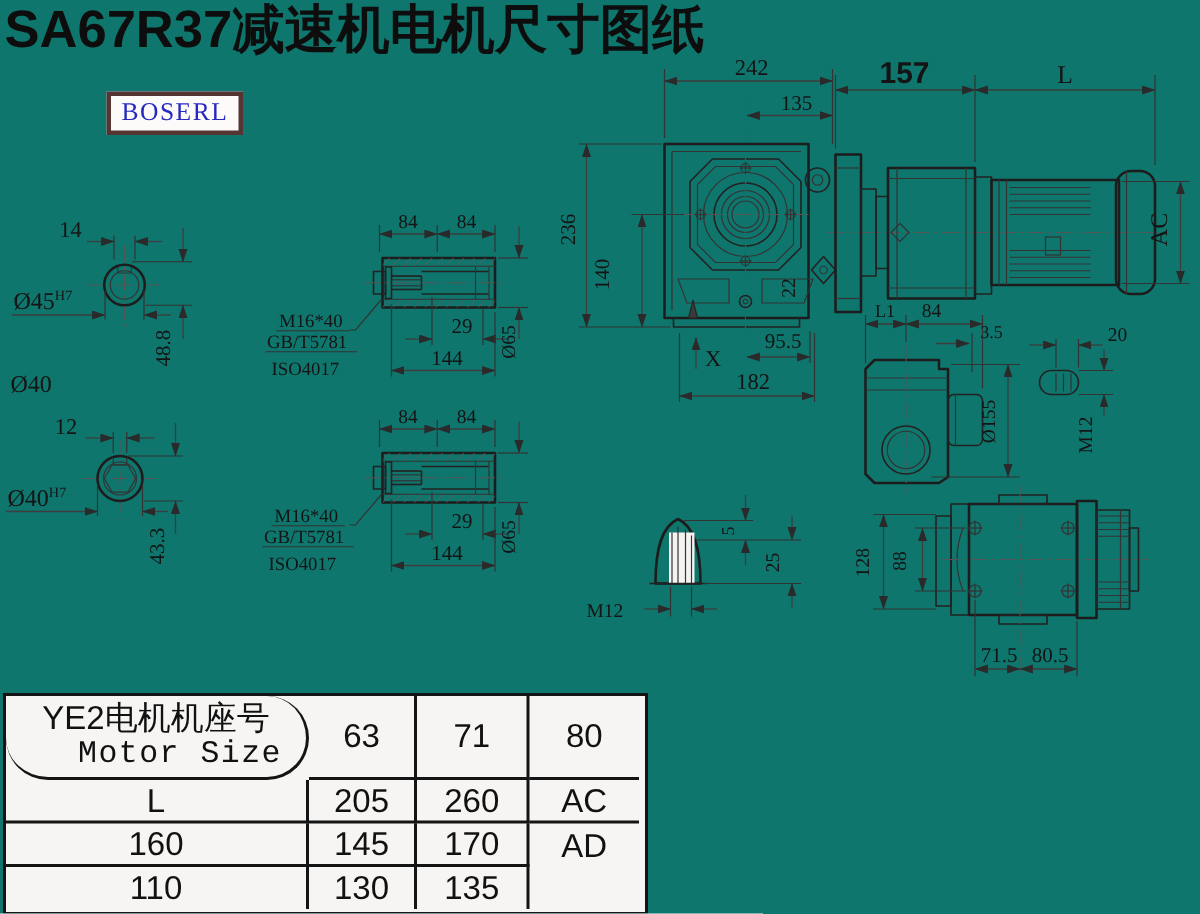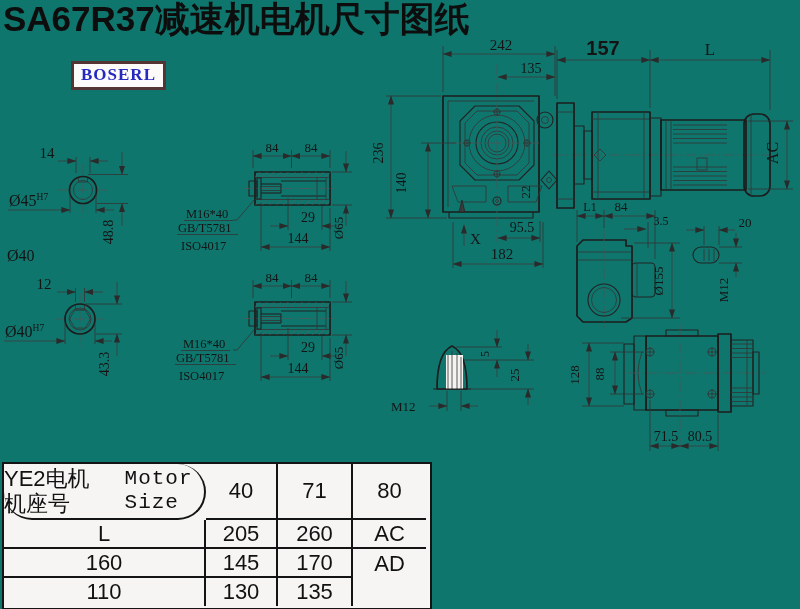--- a/index.html
+++ b/index.html
@@ -1,40 +1,40 @@
 <!DOCTYPE html>
 <html><head>
 <meta charset="utf-8">
 <style>
   html,body{margin:0;padding:0;background:#e8e8e6;}
   #stage{position:relative;width:800px;height:609px;background:#0f766e;overflow:hidden;
          font-family:"Liberation Sans", sans-serif;}
   #title{position:absolute;left:3px;top:-4px;font-size:35px;font-weight:800;color:#0d0d0d;
          letter-spacing:0px;white-space:nowrap;}
   #logo{position:absolute;left:71px;top:61px;border:3px solid #553434;background:#fcfbfa;
-        color:#2629c0;font-family:"Liberation Serif",serif;font-weight:bold;font-size:17px;
+        color:#2629c0;font-family:"Liberation Serif",serif;font-weight:normal;font-size:17px;
         padding:1px 7px 2px 7px;letter-spacing:1px;}
   svg{position:absolute;left:0;top:0;}
   svg text{font-family:"Liberation Serif",serif;fill:#141414;}
   .ol{fill:none;stroke:#1c1c1c;stroke-width:1.7;stroke-linejoin:round;}
   .ml{fill:none;stroke:#222;stroke-width:1.1;stroke-linejoin:round;}
   .tl{fill:none;stroke:#333;stroke-width:.8;}
   .dl{fill:none;stroke:#3d3d3d;stroke-width:.85;}
   .cl{fill:none;stroke:#555;stroke-width:.7;stroke-dasharray:11 3 2 3;}
   .db{font-family:"Liberation Sans",sans-serif;font-weight:bold;}
   
   #tbl{position:absolute;left:2px;top:462px;width:426px;height:144px;
        border:2px solid #141414;background:#f6f5f3;display:grid;
        grid-template-columns:202px 72px 75px 73px;grid-template-rows:56px 29px 29px 28px;}
   #tbl .c{border-right:2px solid #141414;border-bottom:2px solid #141414;
           display:flex;align-items:center;justify-content:center;
           font-size:22px;color:#111;}
   #tbl .c:nth-child(4n){border-right:none;}
   #tbl .c.last{border-bottom:none;}
-  #tbl .hdr{flex-direction:row;line-height:1.15;font-size:22px;border-radius:28px;}
+  #tbl .hdr{flex-direction:column;line-height:1.15;font-size:22px;border-radius:28px;}
   #tbl .mono{font-family:"Liberation Mono",monospace;font-size:21px;letter-spacing:1px;margin-left:32px;}
 </style>
 </head>
 <body>
 
 <div id="stage">
 
   <div id="title">SA67R37减速机电机尺寸图纸</div>
   <div id="logo">BOSERL</div>
 
@@ -437,21 +437,21 @@
       <text x="666" y="441" font-size="14" text-anchor="middle">71.5</text>
       <text x="700" y="441" font-size="14" text-anchor="middle">80.5</text>
     </g>
   </svg>
 
   <div id="tbl">
     <div class="c hdr">
       <div>YE2电机机座号</div>
       <div class="mono">Motor Size</div>
     </div>
-    <div class="c">40</div>
+    <div class="c">63</div>
     <div class="c">71</div>
     <div class="c">80</div>
 
     <div class="c">L</div>
     <div class="c">205</div>
     <div class="c">260</div>
 
     <div class="c">AC</div>
     <div class="c">160</div>
     <div class="c">145</div>

